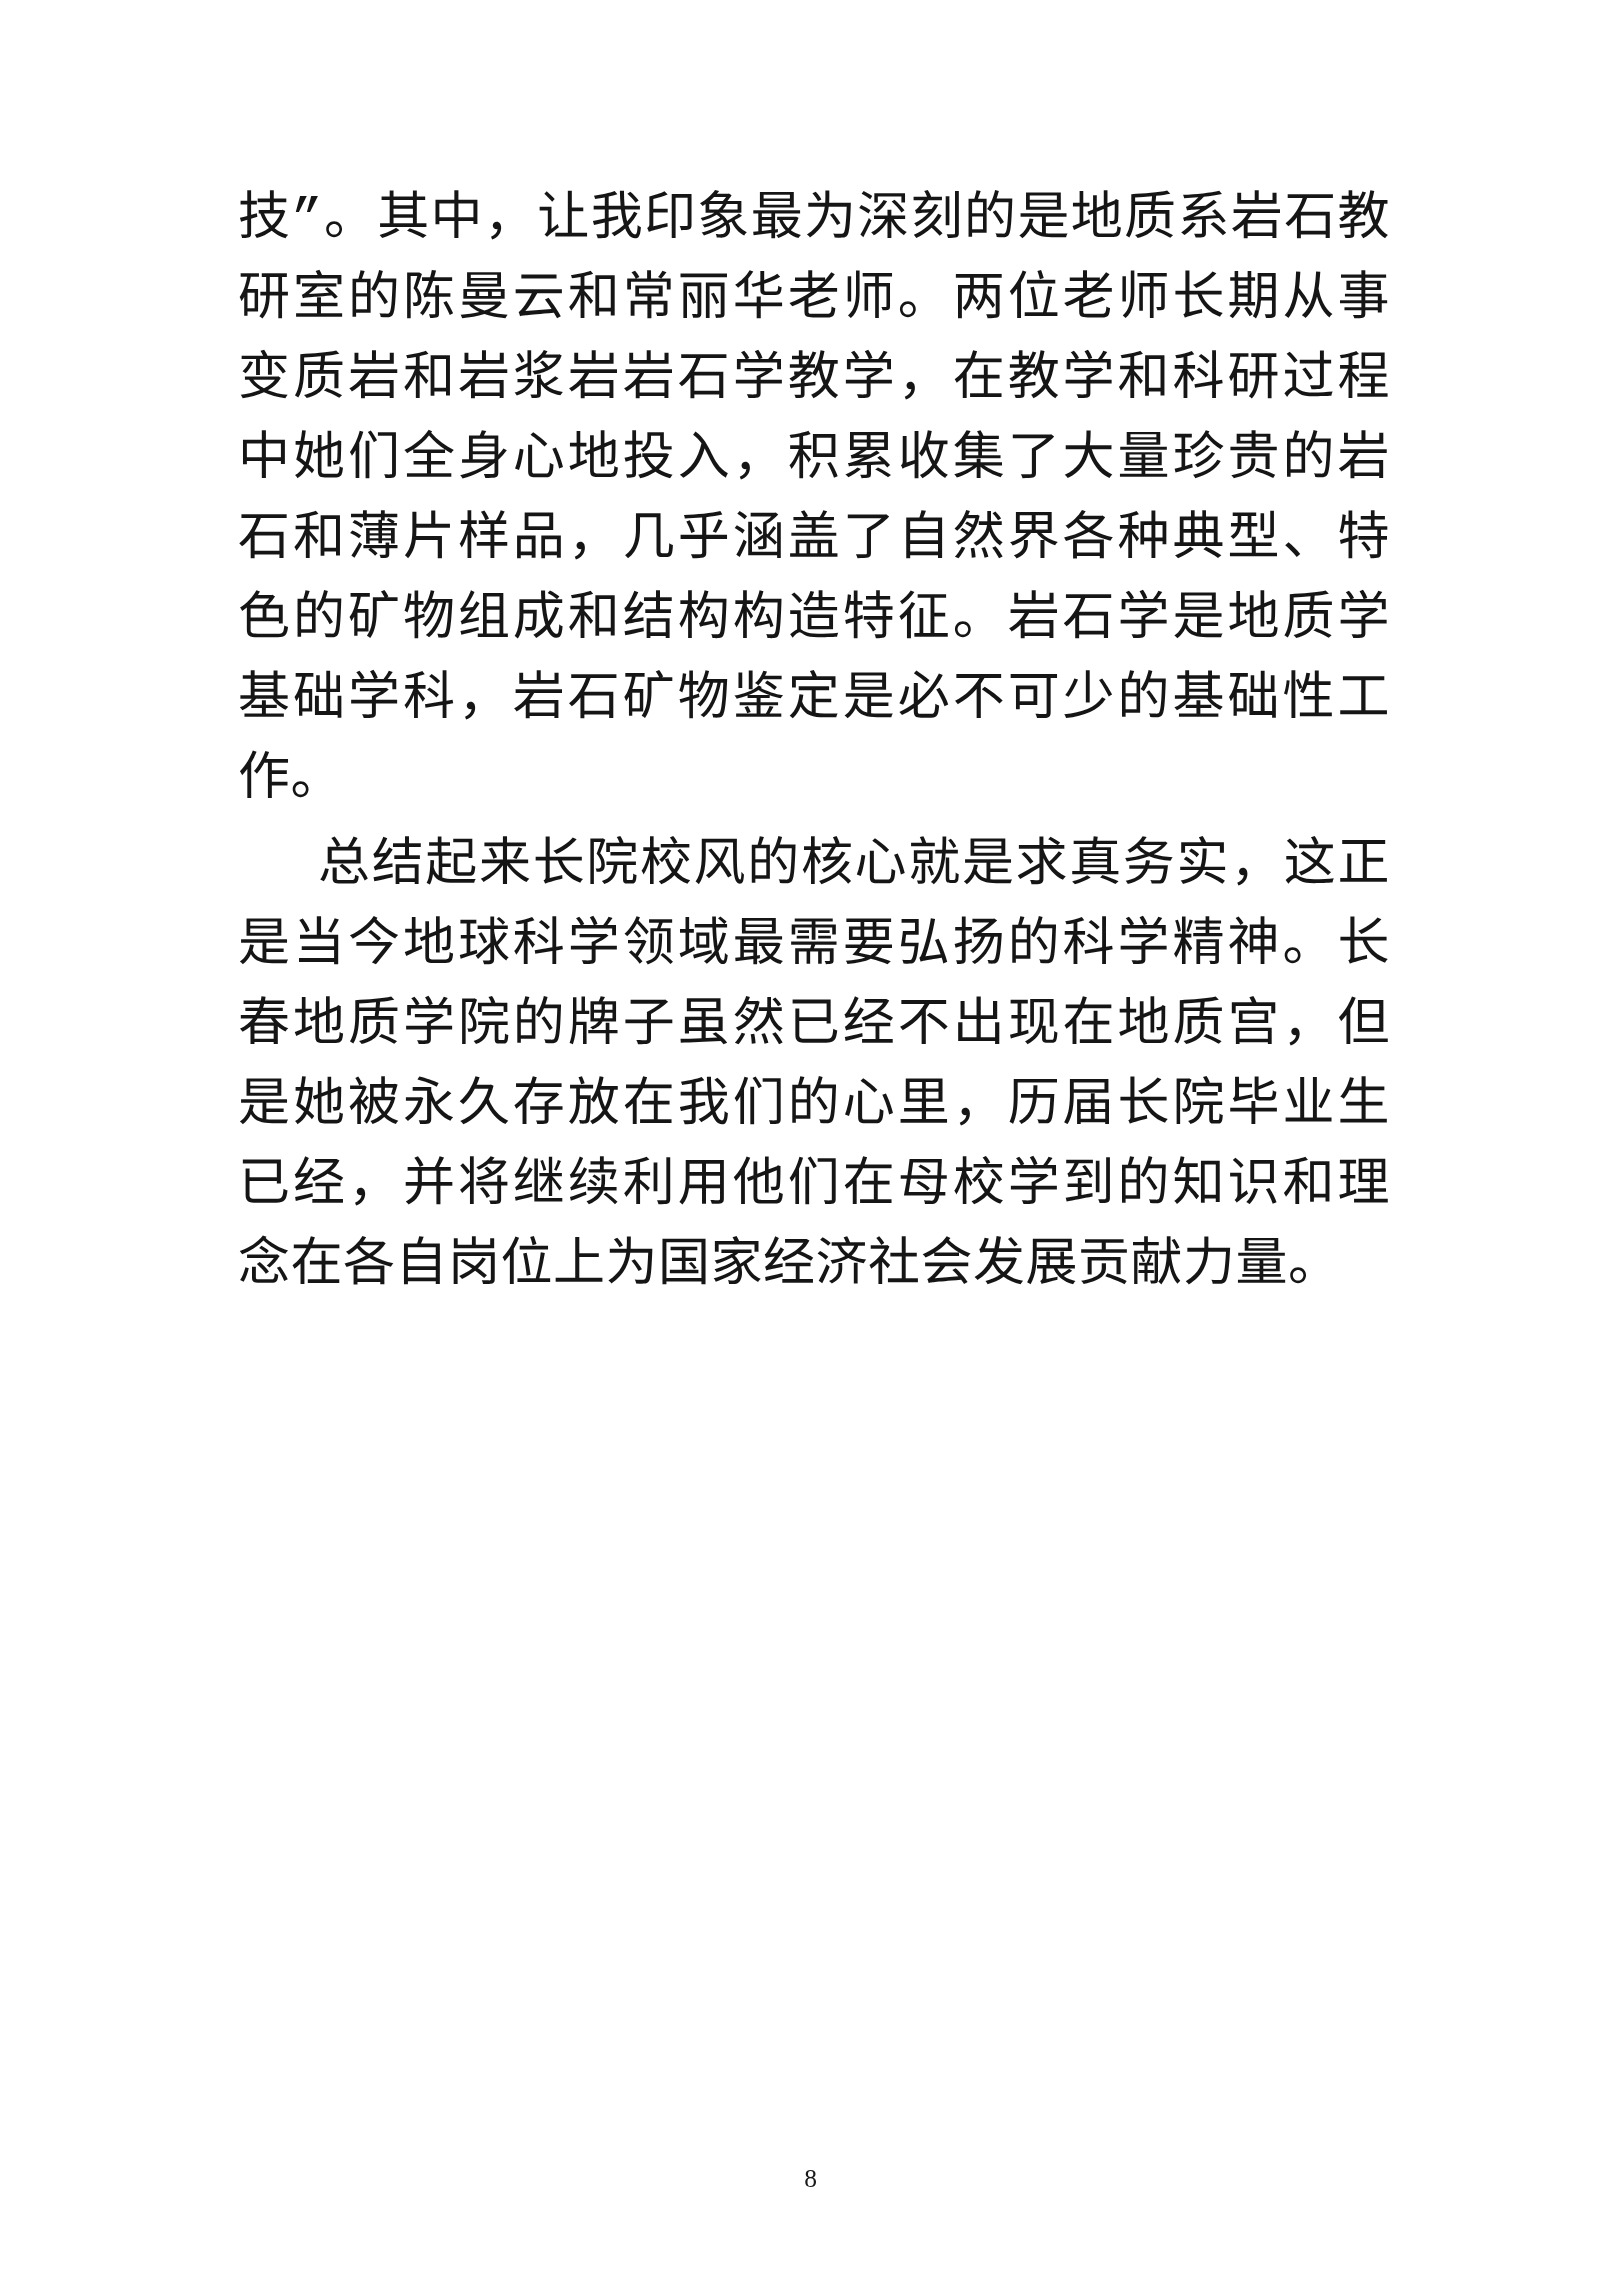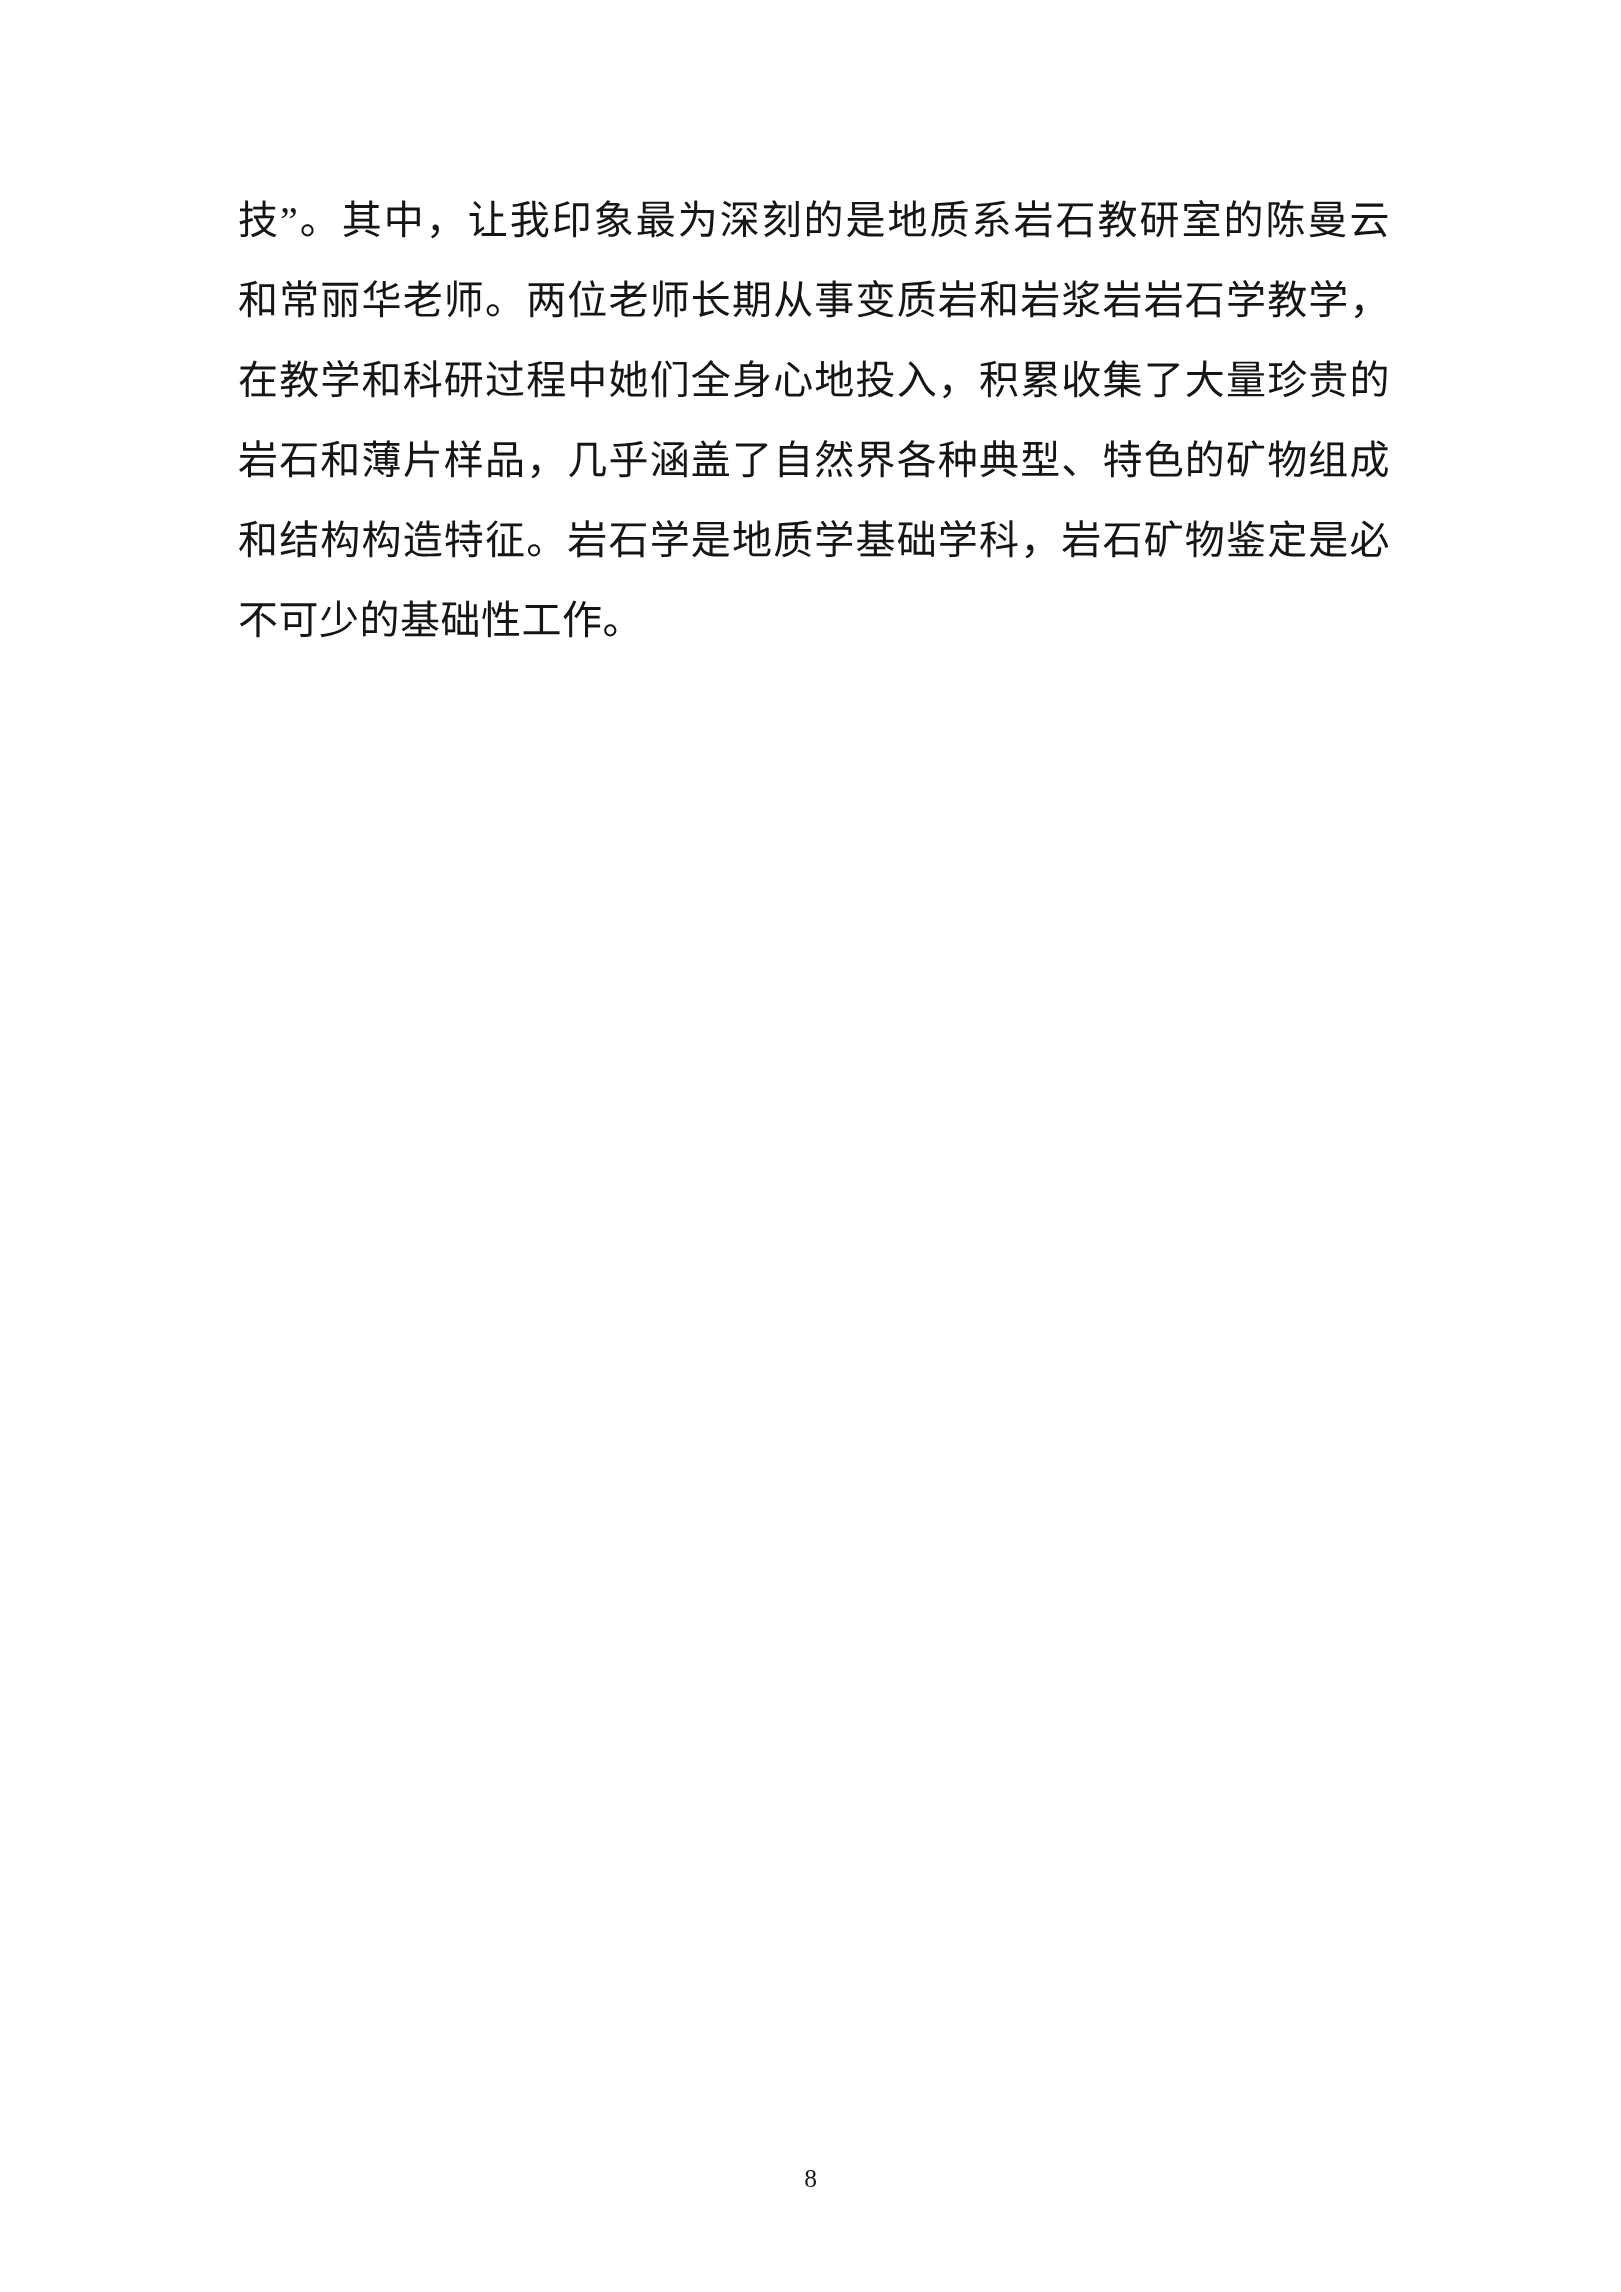--- a/index.html
+++ b/index.html
@@ -21,28 +21,28 @@
     box-sizing: border-box;
     overflow: hidden;
   }
   .content {
     position: absolute;
     left: 238px;
     top: 181px;
     width: 1152px;
   }
   .para {
-    font-size: 40px;
+    font-size: 52px;
     line-height: 80px;
     letter-spacing: 0.5px;
     text-align: justify;
     text-justify: inter-ideograph;
     margin: 0 0 5.9px 0;
     color: #151515;
-    font-family: Liberation Serif, serif;
+    font-family: Liberation Mono, monospace;
     word-break: break-all;
   }
   .para.indent {
     text-indent: 80px;
   }
   .para-last {
     margin-bottom: 0;
   }
   .page-number {
     position: absolute;
@@ -54,16 +54,17 @@
     font-family: "Liberation Serif", "DejaVu Serif", serif;
     color: #1a1a1a;
   }
 </style>
 </head>
 <body>
 
 <div class="page">
   <div class="content">
     <p class="para">技”。其中，让我印象最为深刻的是地质系岩石教研室的陈曼云和常丽华老师。两位老师长期从事变质岩和岩浆岩岩石学教学，在教学和科研过程中她们全身心地投入，积累收集了大量珍贵的岩石和薄片样品，几乎涵盖了自然界各种典型、特色的矿物组成和结构构造特征。岩石学是地质学基础学科，岩石矿物鉴定是必不可少的基础性工作。</p>
+    <p class="para indent para-last">总结起来长院校风的核心就是求真务实，这正是当今地球科学领域最需要弘扬的科学精神。长春地质学院的牌子虽然已经不出现在地质宫，但是她被永久存放在我们的心里，历届长院毕业生已经，并将继续利用他们在母校学到的知识和理念在各自岗位上为国家经济社会发展贡献力量。</p>
   </div>
   <div class="page-number">8</div>
 </div>
 
 
 </body></html>

